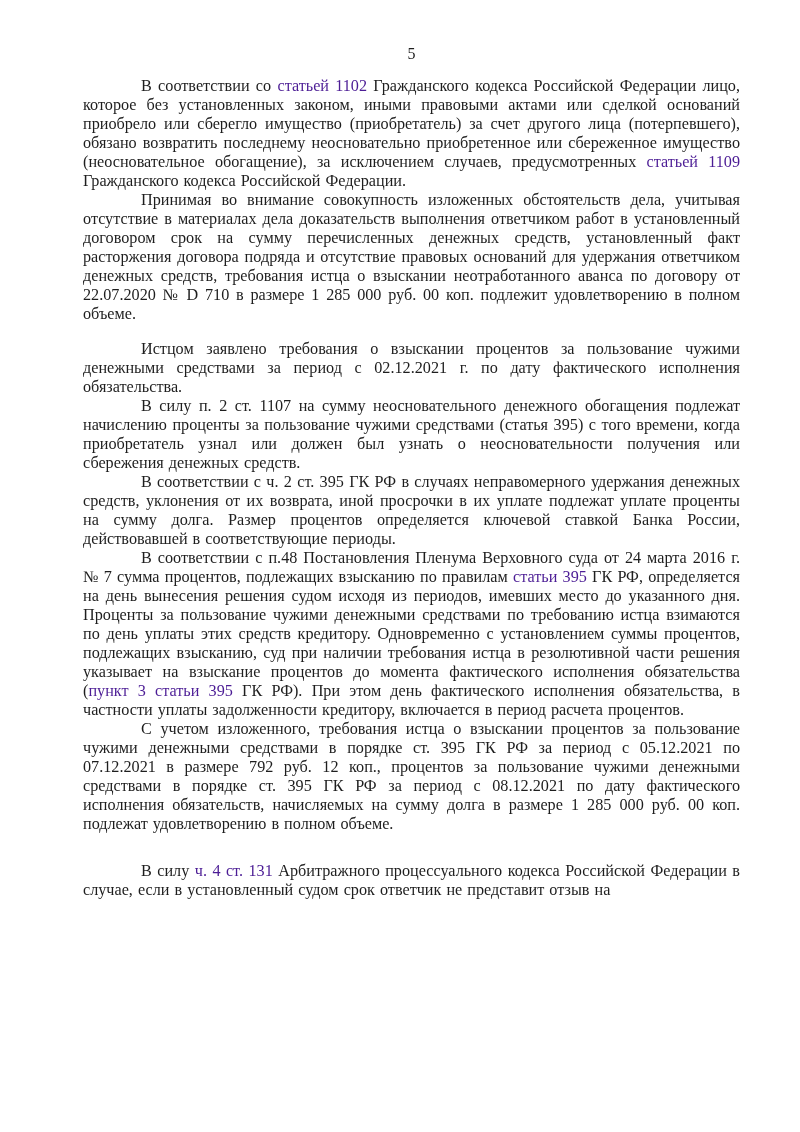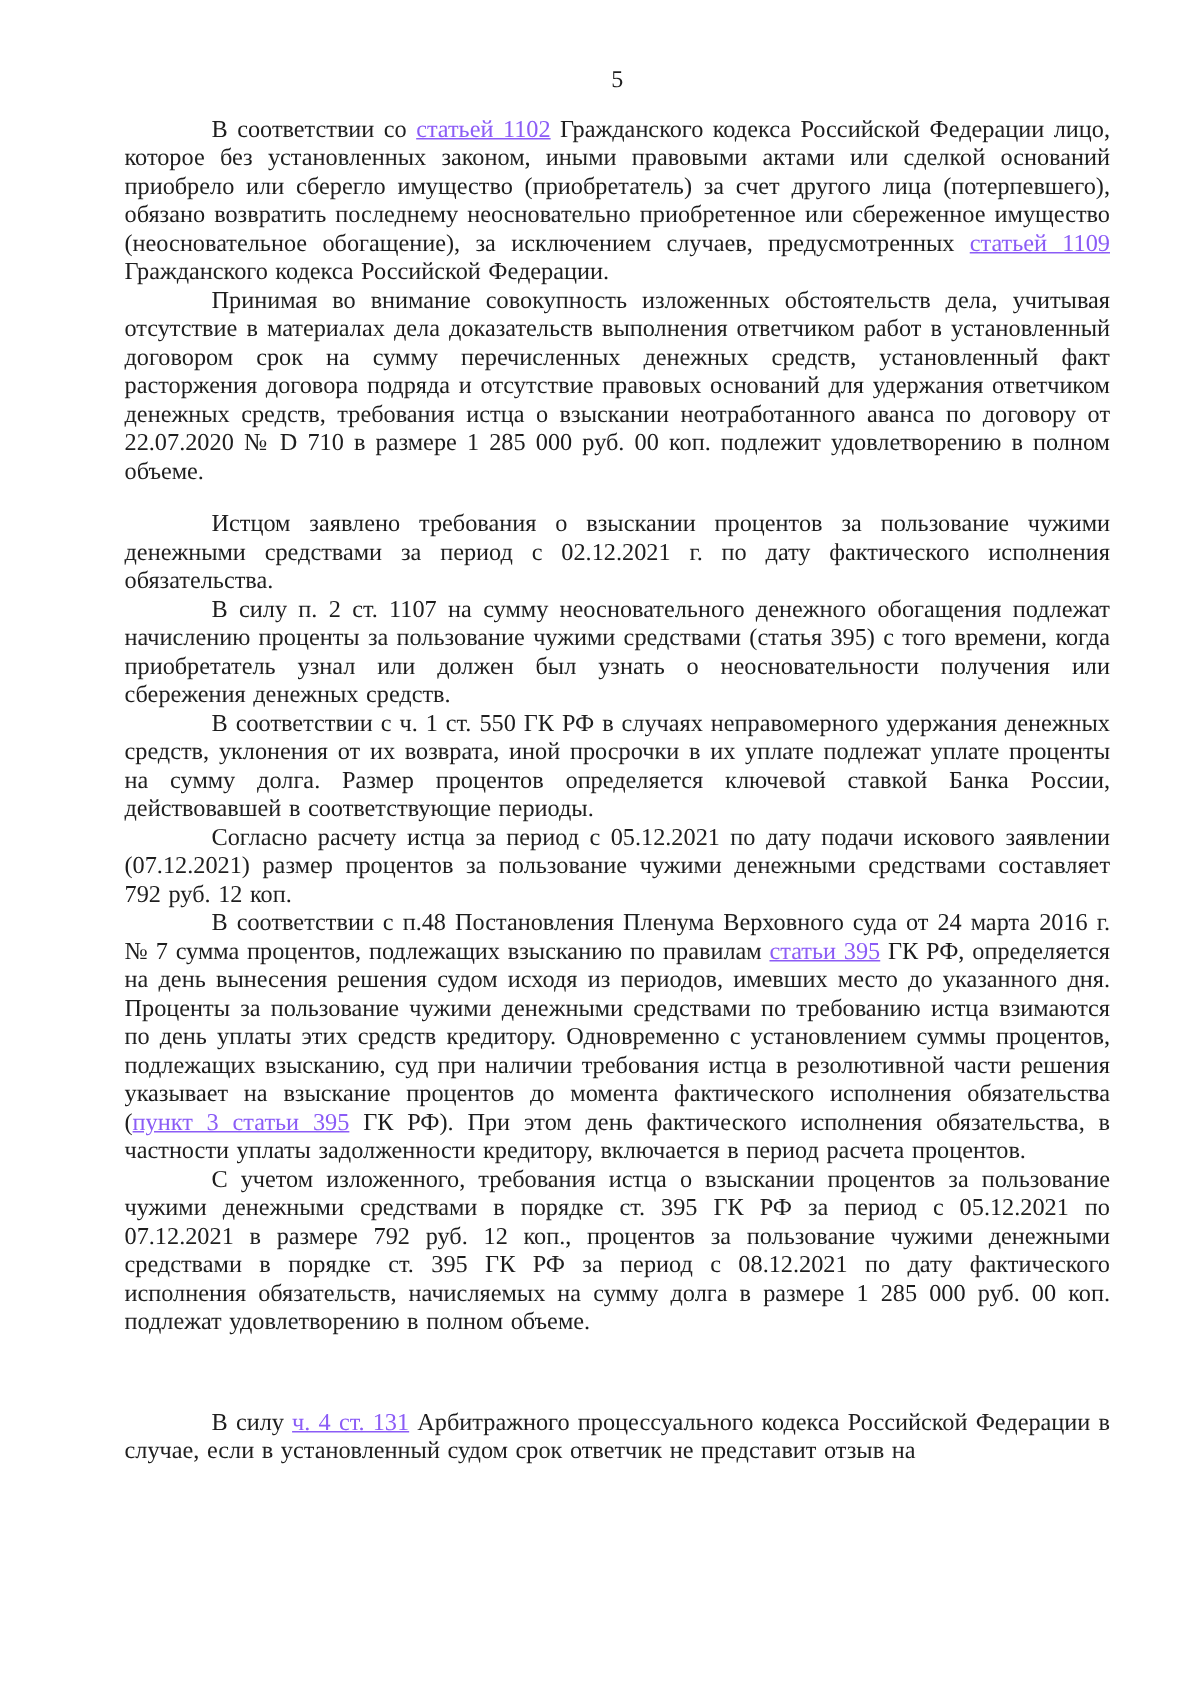--- a/index.html
+++ b/index.html
@@ -30,36 +30,34 @@
     font-size: 16.2px;
     line-height: 19px;
   }
   .doc-body p.para {
     margin: 0;
     text-align: justify;
     word-spacing: 1px;
   }
   .doc-body p.para.indent { text-indent: 58px; }
   .doc-body p.para.gap-1 { margin-top: 16px; }
-  .doc-body p.para.gap-2 { margin-top: 48px; }
+  .doc-body p.para.gap-2 { margin-top: 28px; }
   a.doc-link {
-    color: #8b5cf6;
-    text-decoration: underline;
+    color: #4c1d95;
     cursor: pointer;
   }
 </style>
 </head>
 <body>
 
 <div class="page">
   <div class="page-number">5</div>
   <div class="doc-body">
       <p class="para indent"><span>В соответствии со </span><a class="doc-link">статьей 1102</a><span> Гражданского кодекса Российской Федерации лицо, которое без установленных законом, иными правовыми актами или сделкой оснований приобрело или сберегло имущество (приобретатель) за счет другого лица (потерпевшего), обязано возвратить последнему неосновательно приобретенное или сбереженное имущество (неосновательное обогащение), за исключением случаев, предусмотренных </span><a class="doc-link">статьей 1109</a><span> Гражданского кодекса Российской Федерации.</span></p>
       <p class="para indent"><span>Принимая во внимание совокупность изложенных обстоятельств дела, учитывая отсутствие в материалах дела доказательств выполнения ответчиком работ в установленный договором срок на сумму перечисленных денежных средств, установленный факт расторжения договора подряда и отсутствие правовых оснований для удержания ответчиком денежных средств, требования истца о взыскании неотработанного аванса по договору от 22.07.2020 № D 710 в размере 1 285 000 руб. 00 коп. подлежит удовлетворению в полном объеме.</span></p>
       <p class="para indent gap-1"><span>Истцом заявлено требования о взыскании процентов за пользование чужими денежными средствами за период с 02.12.2021 г. по дату фактического исполнения обязательства.</span></p>
       <p class="para indent"><span>В силу п. 2 ст. 1107 на сумму неосновательного денежного обогащения подлежат начислению проценты за пользование чужими средствами (статья 395) с того времени, когда приобретатель узнал или должен был узнать о неосновательности получения или сбережения денежных средств.</span></p>
-      <p class="para indent"><span>В соответствии с ч. 1 ст. 550 ГК РФ в случаях неправомерного удержания денежных средств, уклонения от их возврата, иной просрочки в их уплате подлежат уплате проценты на сумму долга. Размер процентов определяется ключевой ставкой Банка России, действовавшей в соответствующие периоды.</span></p>
-      <p class="para indent"><span>Согласно расчету истца за период с 05.12.2021 по дату подачи искового заявлении (07.12.2021) размер процентов за пользование чужими денежными средствами составляет 792 руб. 12 коп.</span></p>
+      <p class="para indent"><span>В соответствии с ч. 2 ст. 395 ГК РФ в случаях неправомерного удержания денежных средств, уклонения от их возврата, иной просрочки в их уплате подлежат уплате проценты на сумму долга. Размер процентов определяется ключевой ставкой Банка России, действовавшей в соответствующие периоды.</span></p>
       <p class="para indent"><span>В соответствии с п.48 Постановления Пленума Верховного суда от 24 марта 2016 г. № 7 сумма процентов, подлежащих взысканию по правилам </span><a class="doc-link">статьи 395</a><span> ГК РФ, определяется на день вынесения решения судом исходя из периодов, имевших место до указанного дня. Проценты за пользование чужими денежными средствами по требованию истца взимаются по день уплаты этих средств кредитору. Одновременно с установлением суммы процентов, подлежащих взысканию, суд при наличии требования истца в резолютивной части решения указывает на взыскание процентов до момента фактического исполнения обязательства (</span><a class="doc-link">пункт 3 статьи 395</a><span> ГК РФ). При этом день фактического исполнения обязательства, в частности уплаты задолженности кредитору, включается в период расчета процентов.</span></p>
       <p class="para indent"><span>С учетом изложенного, требования истца о взыскании процентов за пользование чужими денежными средствами в порядке ст. 395 ГК РФ за период с 05.12.2021 по 07.12.2021 в размере 792 руб. 12 коп., процентов за пользование чужими денежными средствами в порядке ст. 395 ГК РФ за период с 08.12.2021 по дату фактического исполнения обязательств, начисляемых на сумму долга в размере 1 285 000 руб. 00 коп. подлежат удовлетворению в полном объеме.</span></p>
       <p class="para indent gap-2"><span>В силу </span><a class="doc-link">ч. 4 ст. 131</a><span> Арбитражного процессуального кодекса Российской Федерации в случае, если в установленный судом срок ответчик не представит отзыв на</span></p>
     </div>
 </div>
 
 </body></html>

